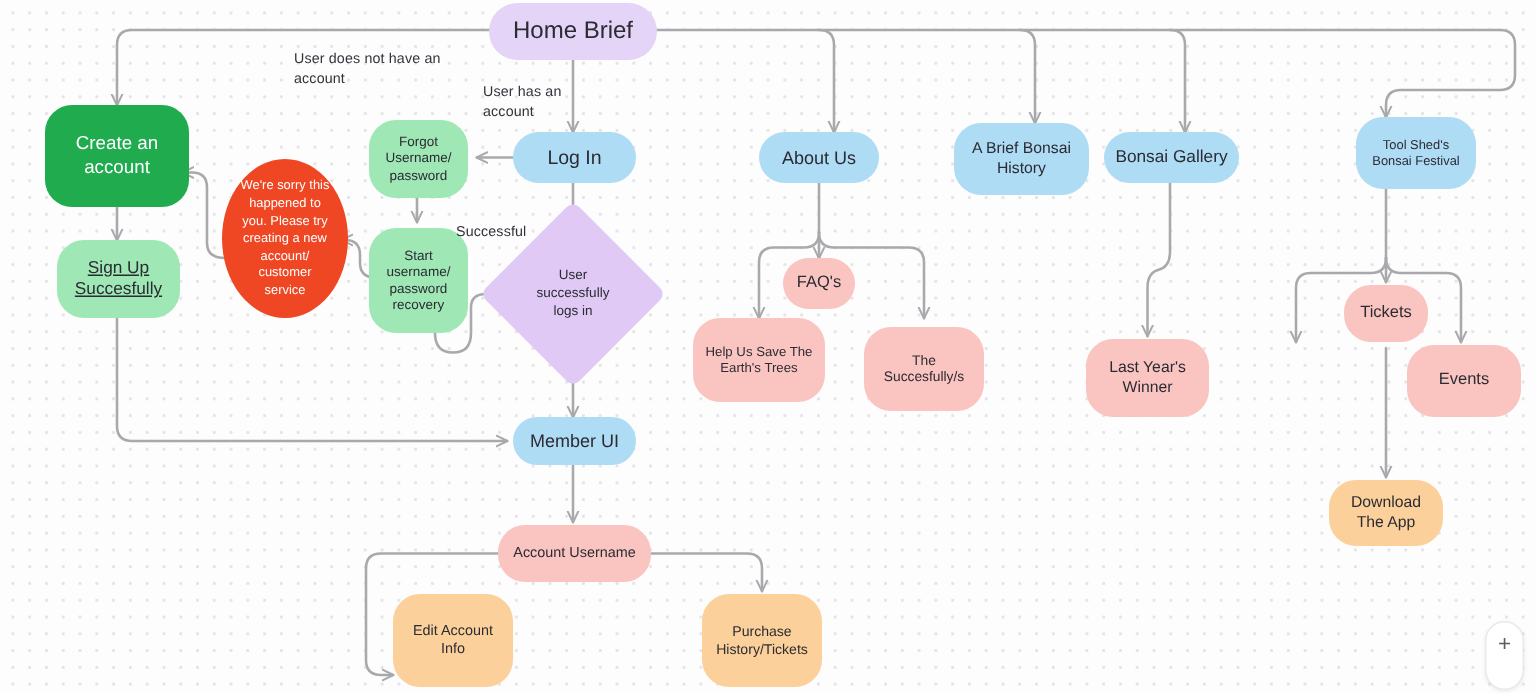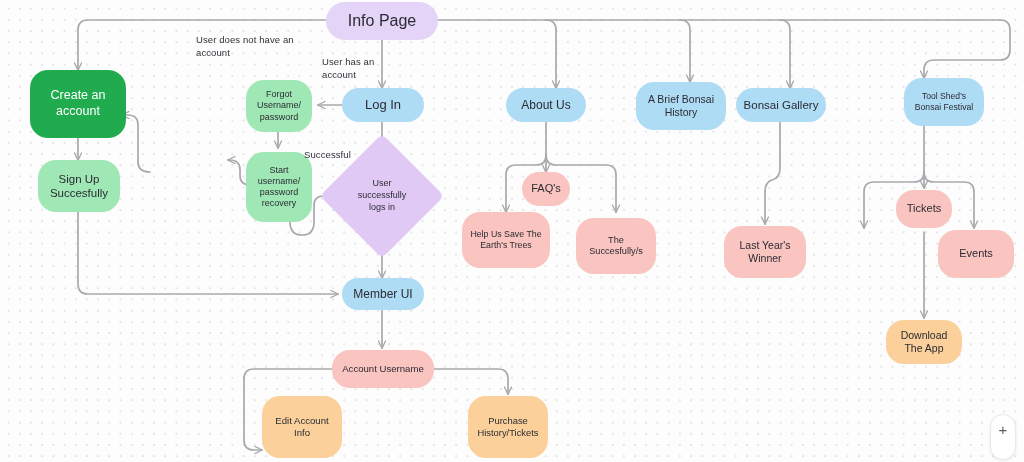--- a/index.html
+++ b/index.html
@@ -147,28 +147,35 @@
       <path d="M 924 232 L 924 318" marker-end="url(#arw)"></path>
 
       <path d="M 382 310 L 382 348" marker-end="url(#arw)"></path>
 
       <path d="M 332 369 L 254 369 Q 244 369 244 379 L 244 440 Q 244 450 254 450 L 262 450" marker-end="url(#arw)"></path>
 
       <path d="M 434 369 L 498 369 Q 508 369 508 379 L 508 394" marker-end="url(#arw)"></path>
     </g>
   </svg>
 
-  <div class="node pill" style="left:326px; top:2px; width:112px; height:38px; background:#e4d4f7; font-size:16px;">Info Page</div>
+  <div class="node pill" style="left:326px; top:2px; width:112px; height:38px; background:#e4d4f7; font-size:16px;">Home Brief</div>
 
   <div class="node rounded" style="left:30px; top:70px; width:96px; height:68px; background:#21ab4f; color:#ffffff; font-size:12.5px;">Create an
 account</div>
 
-  <div class="node rounded" style="left:38px; top:160px; width:82px; height:52px; background:#9fe8b5; font-size:11.5px;">Sign Up
+  <div class="node rounded" style="left:38px; top:160px; width:82px; height:52px; background:#9fe8b5; font-size:11.5px;text-decoration:underline;">Sign Up
 Succesfully</div>
 
+  <div class="node ellipse" style="left:148px; top:106px; width:84px; height:106px; background:#ef4723; color:#ffffff; font-size:8.6px; line-height:1.35;">We're sorry this
+happened to
+you. Please try
+creating a new
+account/
+customer
+service</div>
 
   <div class="node rounded" style="left:246px; top:80px; width:66px; height:52px; background:#9fe8b5; font-size:9px;">Forgot
 Username/
 password</div>
 
   <div class="node rounded" style="left:246px; top:152px; width:66px; height:70px; background:#9fe8b5; font-size:9px;">Start
 username/
 password
 recovery</div>
 

